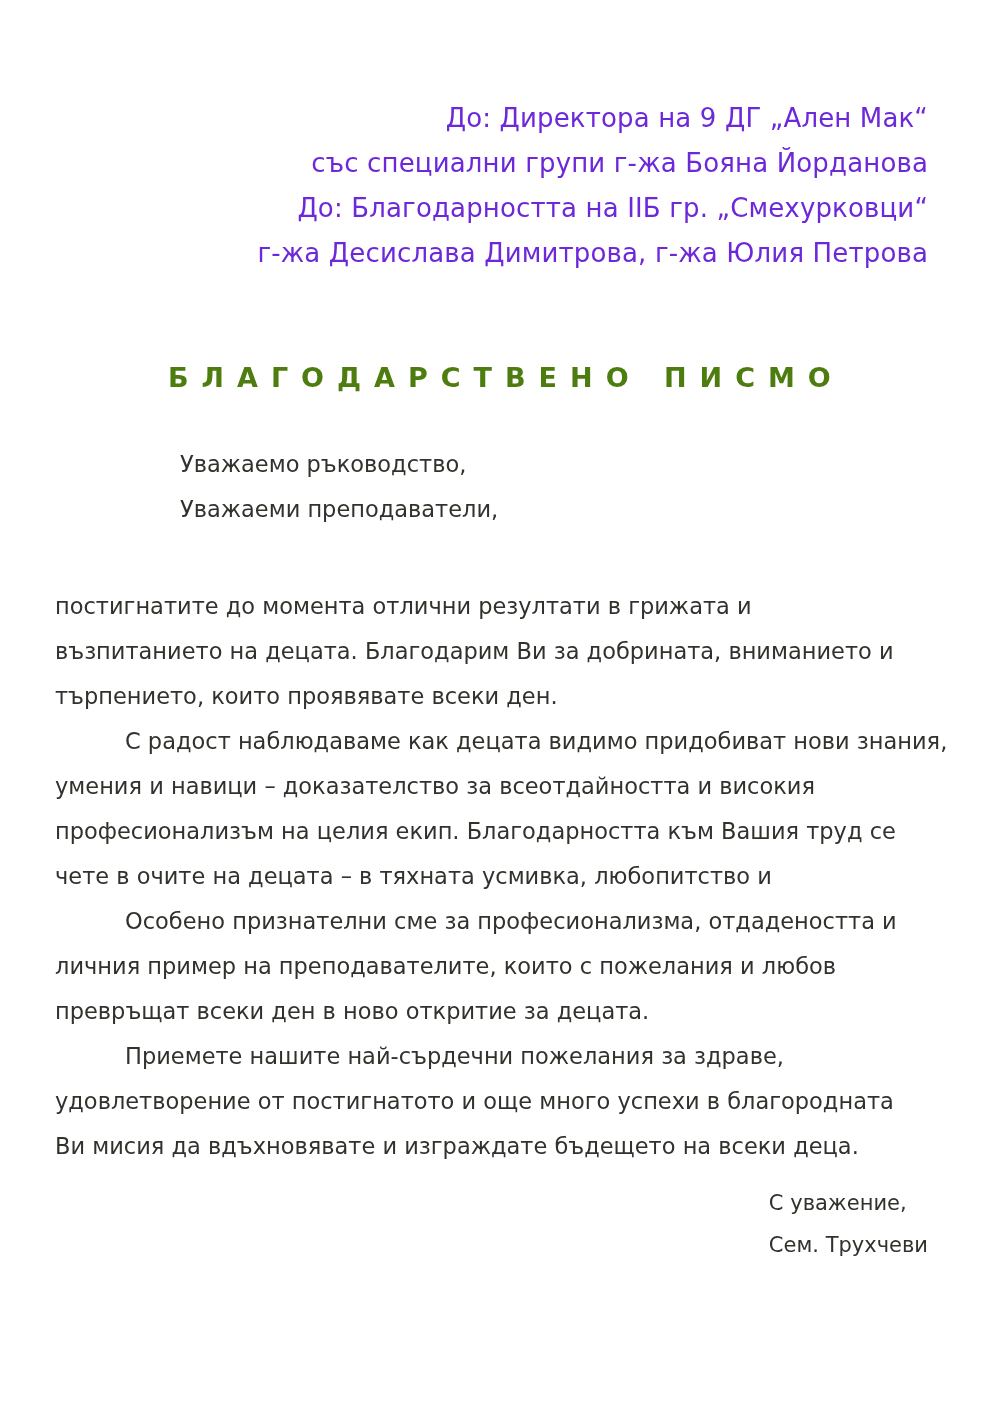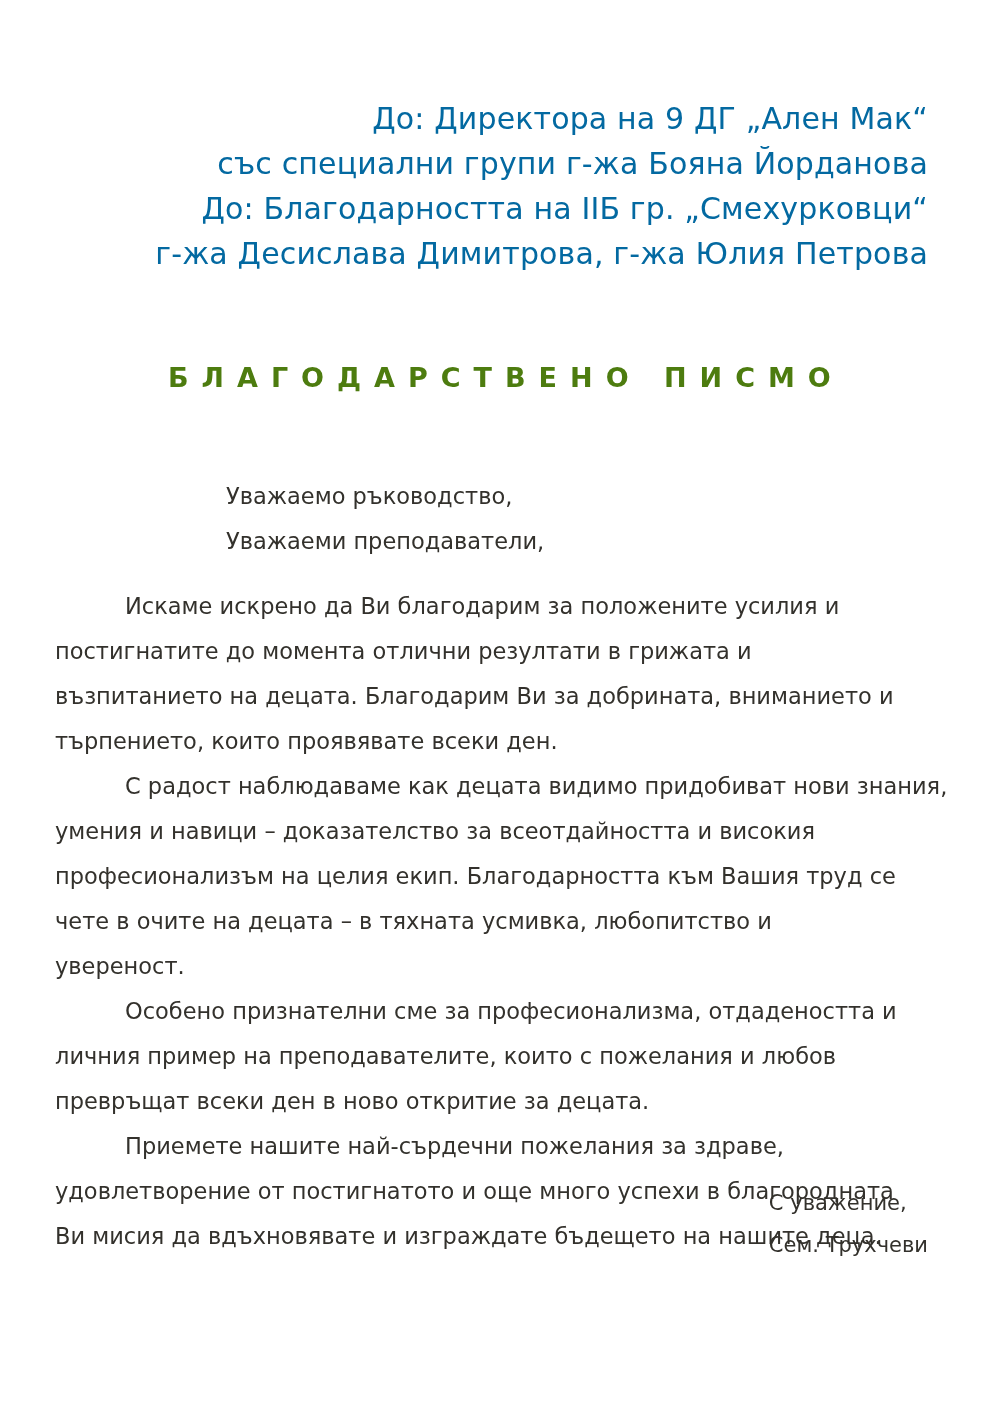--- a/index.html
+++ b/index.html
@@ -26,45 +26,44 @@
 
   
   .addressee {
     position: absolute;
     top: 96px;
     left: 55px;
     right: 72px;
     text-align: right;
   }
   .addressee .addr-line {
-    font-size: 30px;
+    font-size: 26px;
     line-height: 45px;
     letter-spacing: 0.15px;
-    color: #0369a1;
+    color: #6d28d9;
     white-space: nowrap;
   }
 
   
   .doc-title {
     position: absolute;
     top: 358px;
     left: 168px;
     font-size: 27px;
     font-weight: bold;
     letter-spacing: 13px;
     color: #4d7c0f;
     line-height: 40px;
   }
 
   
   .salutation {
     position: absolute;
-    top: 474px;
+    top: 442px;
     left: 180px;
-    margin-left: 46px;
   }
   .salutation .sal-line {
     font-size: 22.5px;
     line-height: 45px;
     color: #33312c;
     white-space: nowrap;
   }
 
   
   .body-text {
@@ -116,44 +115,42 @@
   <div class="doc-title">БЛАГОДАРСТВЕНО ПИСМО</div>
 
   <div class="salutation">
     <div class="sal-line">Уважаемо ръководство,</div>
     <div class="sal-line">Уважаеми преподаватели,</div>
   </div>
 
   <div class="body-text">
 
     <p class="para">
-      <span class="lin first">Искаме искрено да Ви благодарим за положените усилия и</span>
       <span class="lin">постигнатите до момента отлични резултати в грижата и</span>
       <span class="lin">възпитанието на децата. Благодарим Ви за добрината, вниманието и</span>
       <span class="lin">търпението, които проявявате всеки ден.</span>
     </p>
 
     <p class="para">
       <span class="lin first">С радост наблюдаваме как децата видимо придобиват нови знания,</span>
       <span class="lin">умения и навици – доказателство за всеотдайността и високия</span>
       <span class="lin">професионализъм на целия екип. Благодарността към Вашия труд се</span>
       <span class="lin">чете в очите на децата – в тяхната усмивка, любопитство и</span>
-      <span class="lin">увереност.</span>
     </p>
 
     <p class="para">
       <span class="lin first">Особено признателни сме за професионализма, отдадеността и</span>
       <span class="lin">личния пример на преподавателите, които с пожелания и любов</span>
       <span class="lin">превръщат всеки ден в ново откритие за децата.</span>
     </p>
 
     <p class="para">
       <span class="lin first">Приемете нашите най-сърдечни пожелания за здраве,</span>
       <span class="lin">удовлетворение от постигнатото и още много успехи в благородната</span>
-      <span class="lin">Ви мисия да вдъхновявате и изграждате бъдещето на нашите деца.</span>
+      <span class="lin">Ви мисия да вдъхновявате и изграждате бъдещето на всеки деца.</span>
     </p>
 
   </div>
 
   <div class="signature">
     <div class="sig-line">С уважение,</div>
     <div class="sig-line">Сем. Трухчеви</div>
   </div>
 
 </div>

